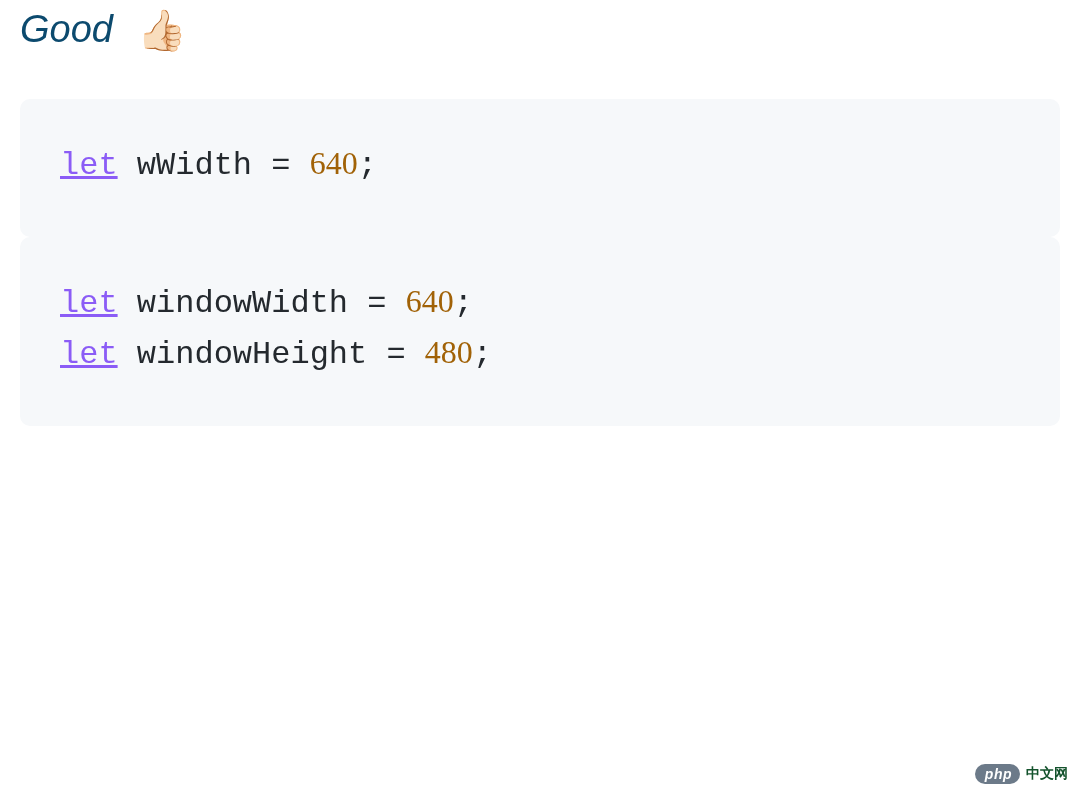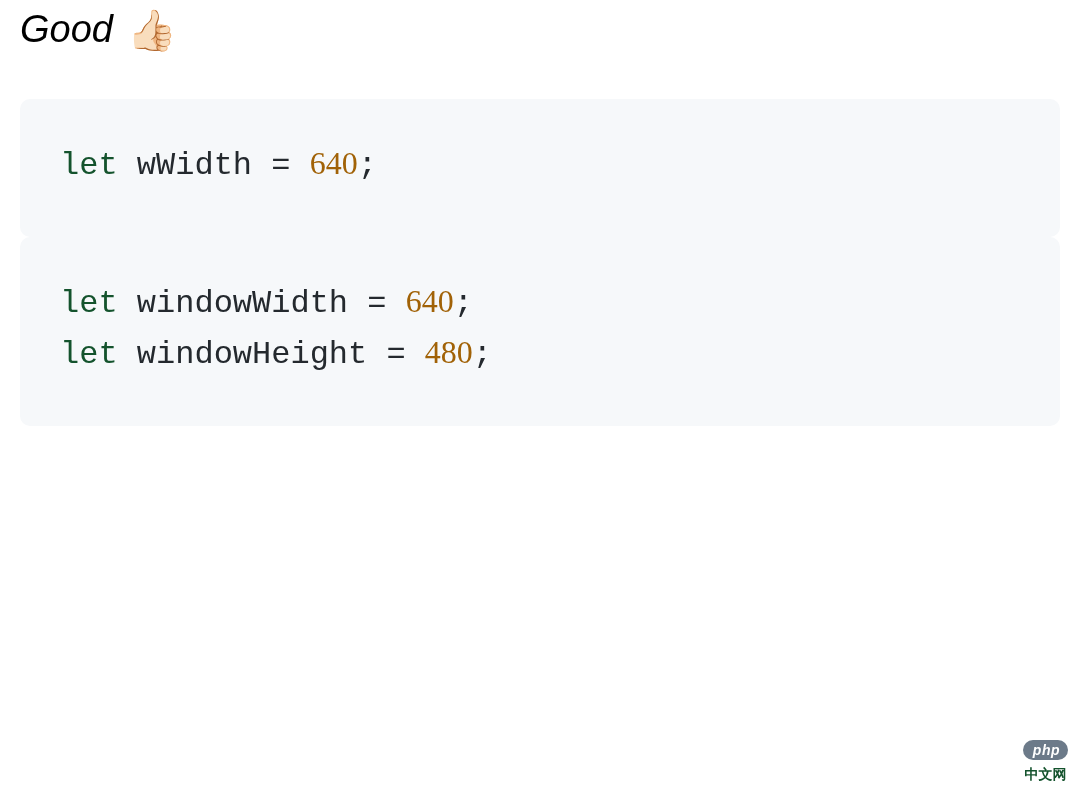--- a/index.html
+++ b/index.html
@@ -15,24 +15,24 @@
       padding: 0;
       position: relative;
     }
     .container {
       padding: 8px 20px 0 20px;
     }
     .section-heading {
       font-style: italic;
       font-weight: 400;
       font-size: 38px;
-      color: #000000;
+      color: #0c4a6e;
       display: flex;
       align-items: center;
-      gap: 14px;
+      gap: 24px;
       margin-bottom: 48px;
     }
     .section-heading.bad-heading {
       margin-top: 78px;
       margin-bottom: 48px;
     }
     .emoji-icon {
       font-style: normal;
       font-size: 40px;
       line-height: 1;
@@ -43,35 +43,35 @@
       padding: 40px 40px 46px 40px;
       font-family: "SFMono-Regular", Consolas, "Liberation Mono", Menlo, monospace;
       font-size: 32px;
       line-height: 1.55;
       color: #24292e;
     }
     .code-line {
       white-space: pre;
     }
     .tok-keyword {
-      color: #14532d;
+      color: #8b5cf6;
+      text-decoration: underline;
     }
     .tok-number {
       color: #a16207;
       font-family: Liberation Serif, serif;
     }
     .watermark {
       position: absolute;
       right: 12px;
       bottom: 8px;
       display: flex;
       align-items: center;
       gap: 6px;
       font-family: "Microsoft YaHei", "PingFang SC", sans-serif;
-      flex-direction: column;
     }
     .watermark-badge {
       background: #6c7a89;
       color: #fff;
       font-style: italic;
       font-weight: 700;
       font-size: 14px;
       padding: 2px 8px 2px 10px;
       border-radius: 12px;
       letter-spacing: 0.5px;

